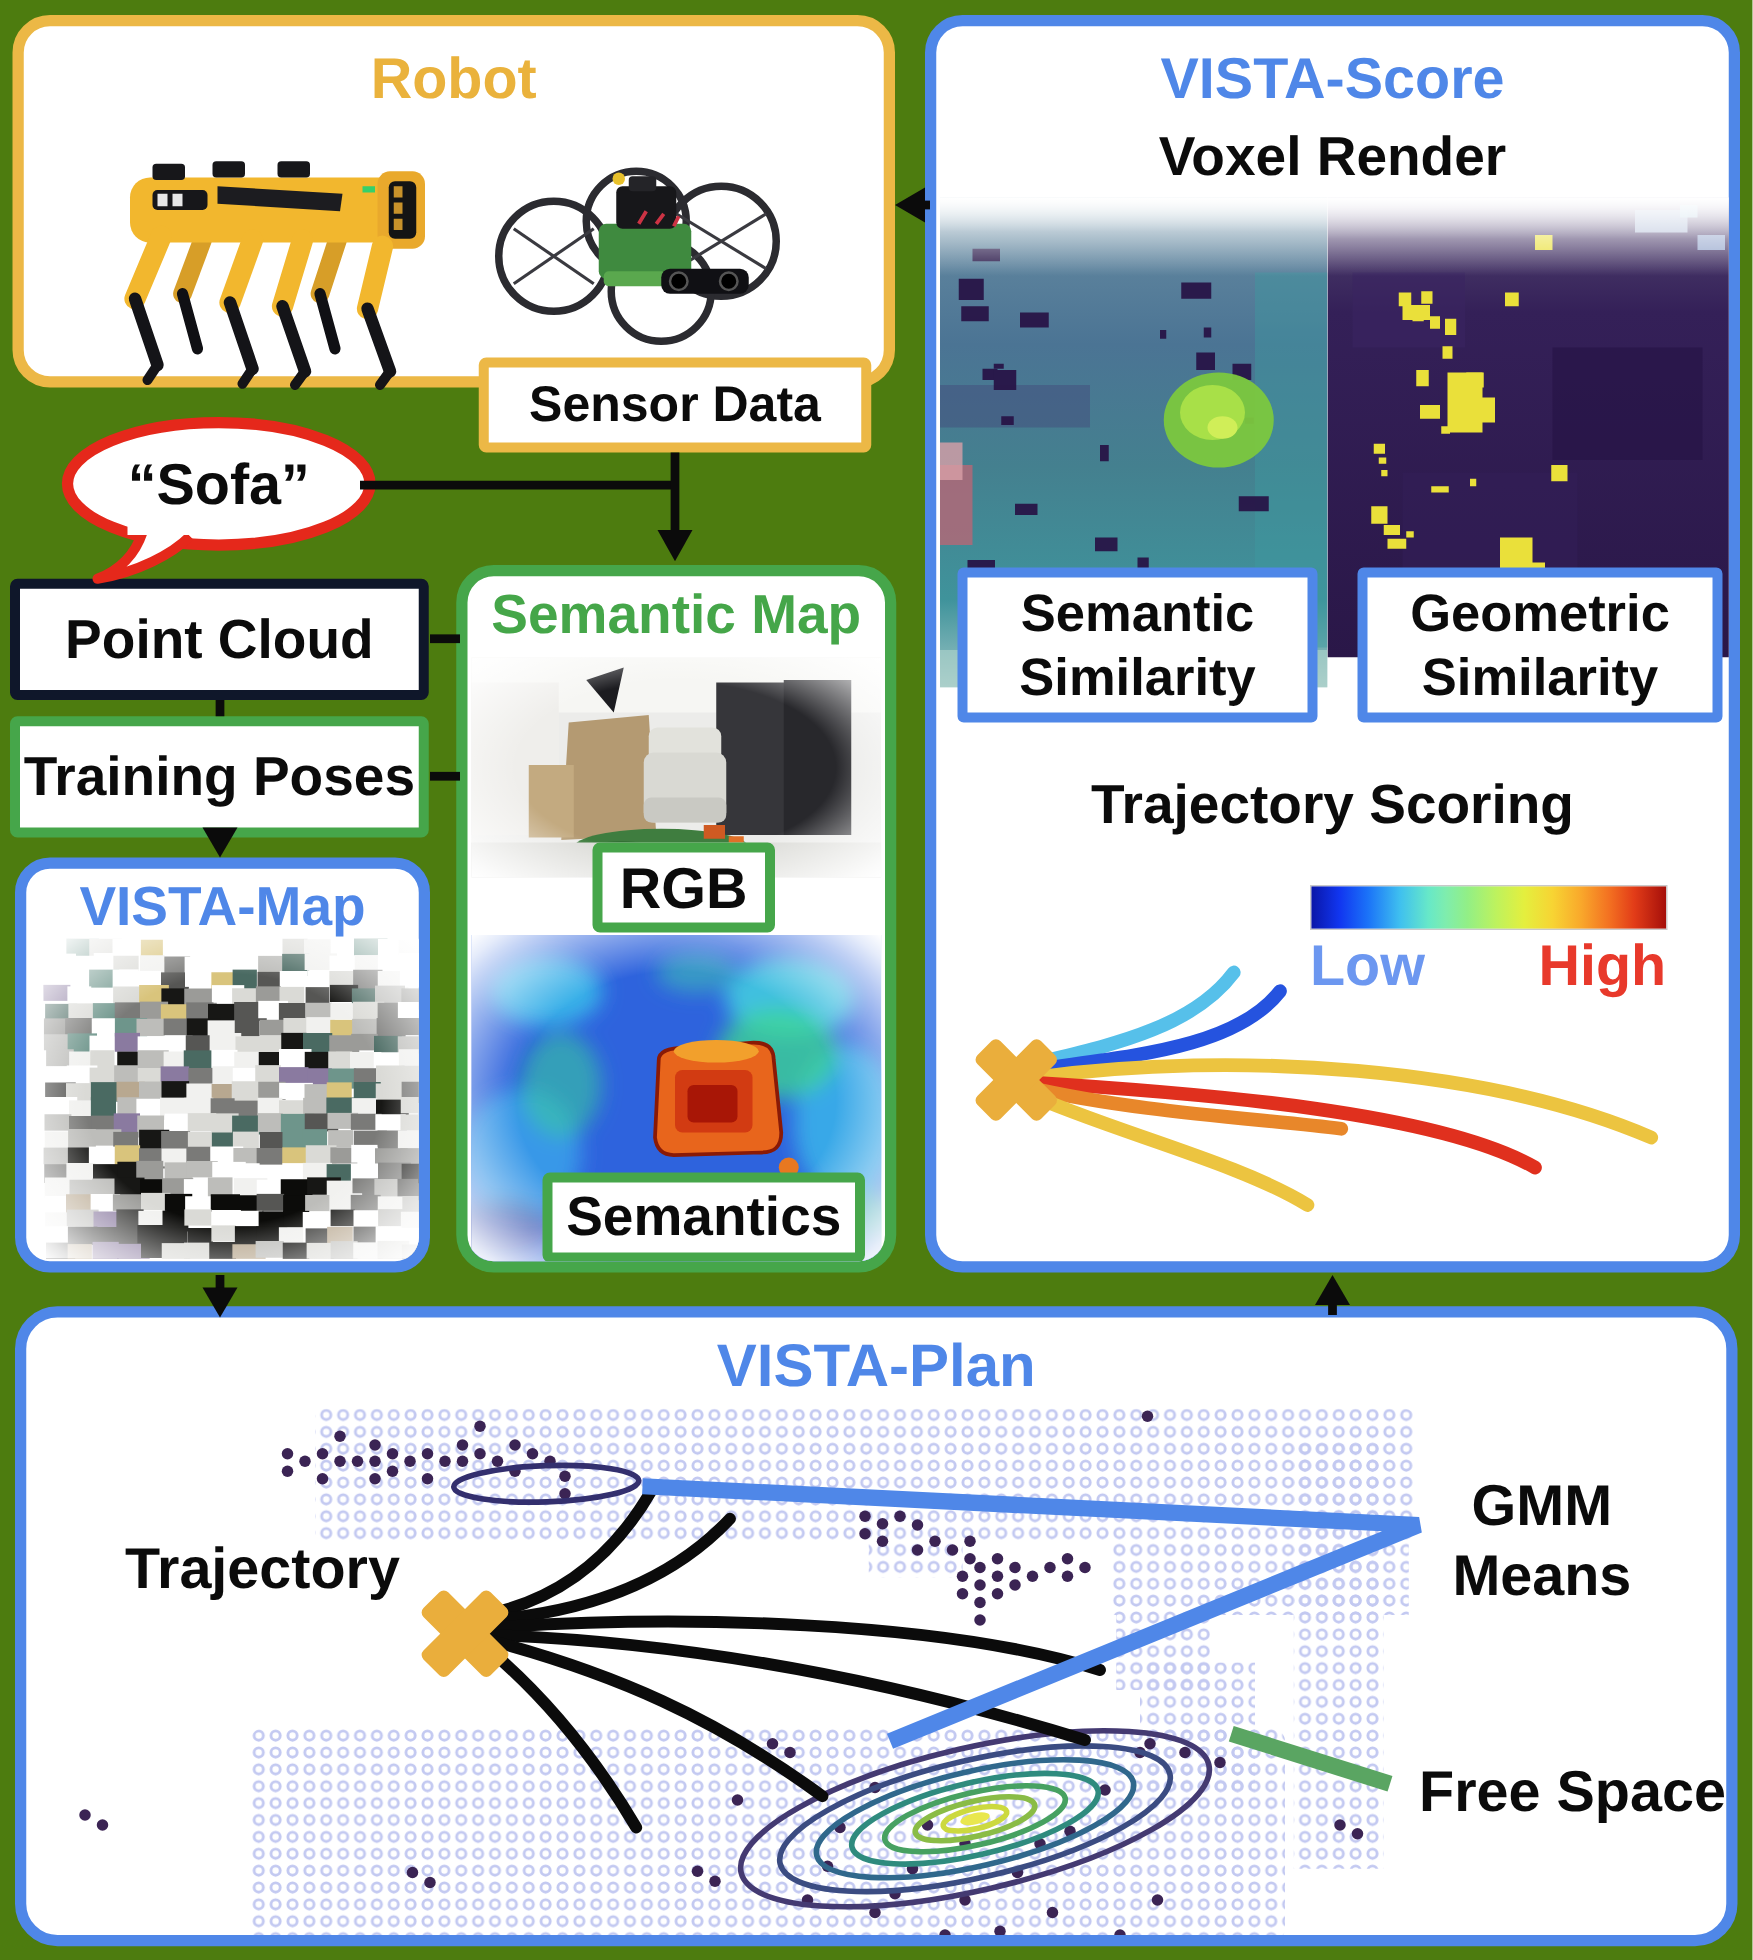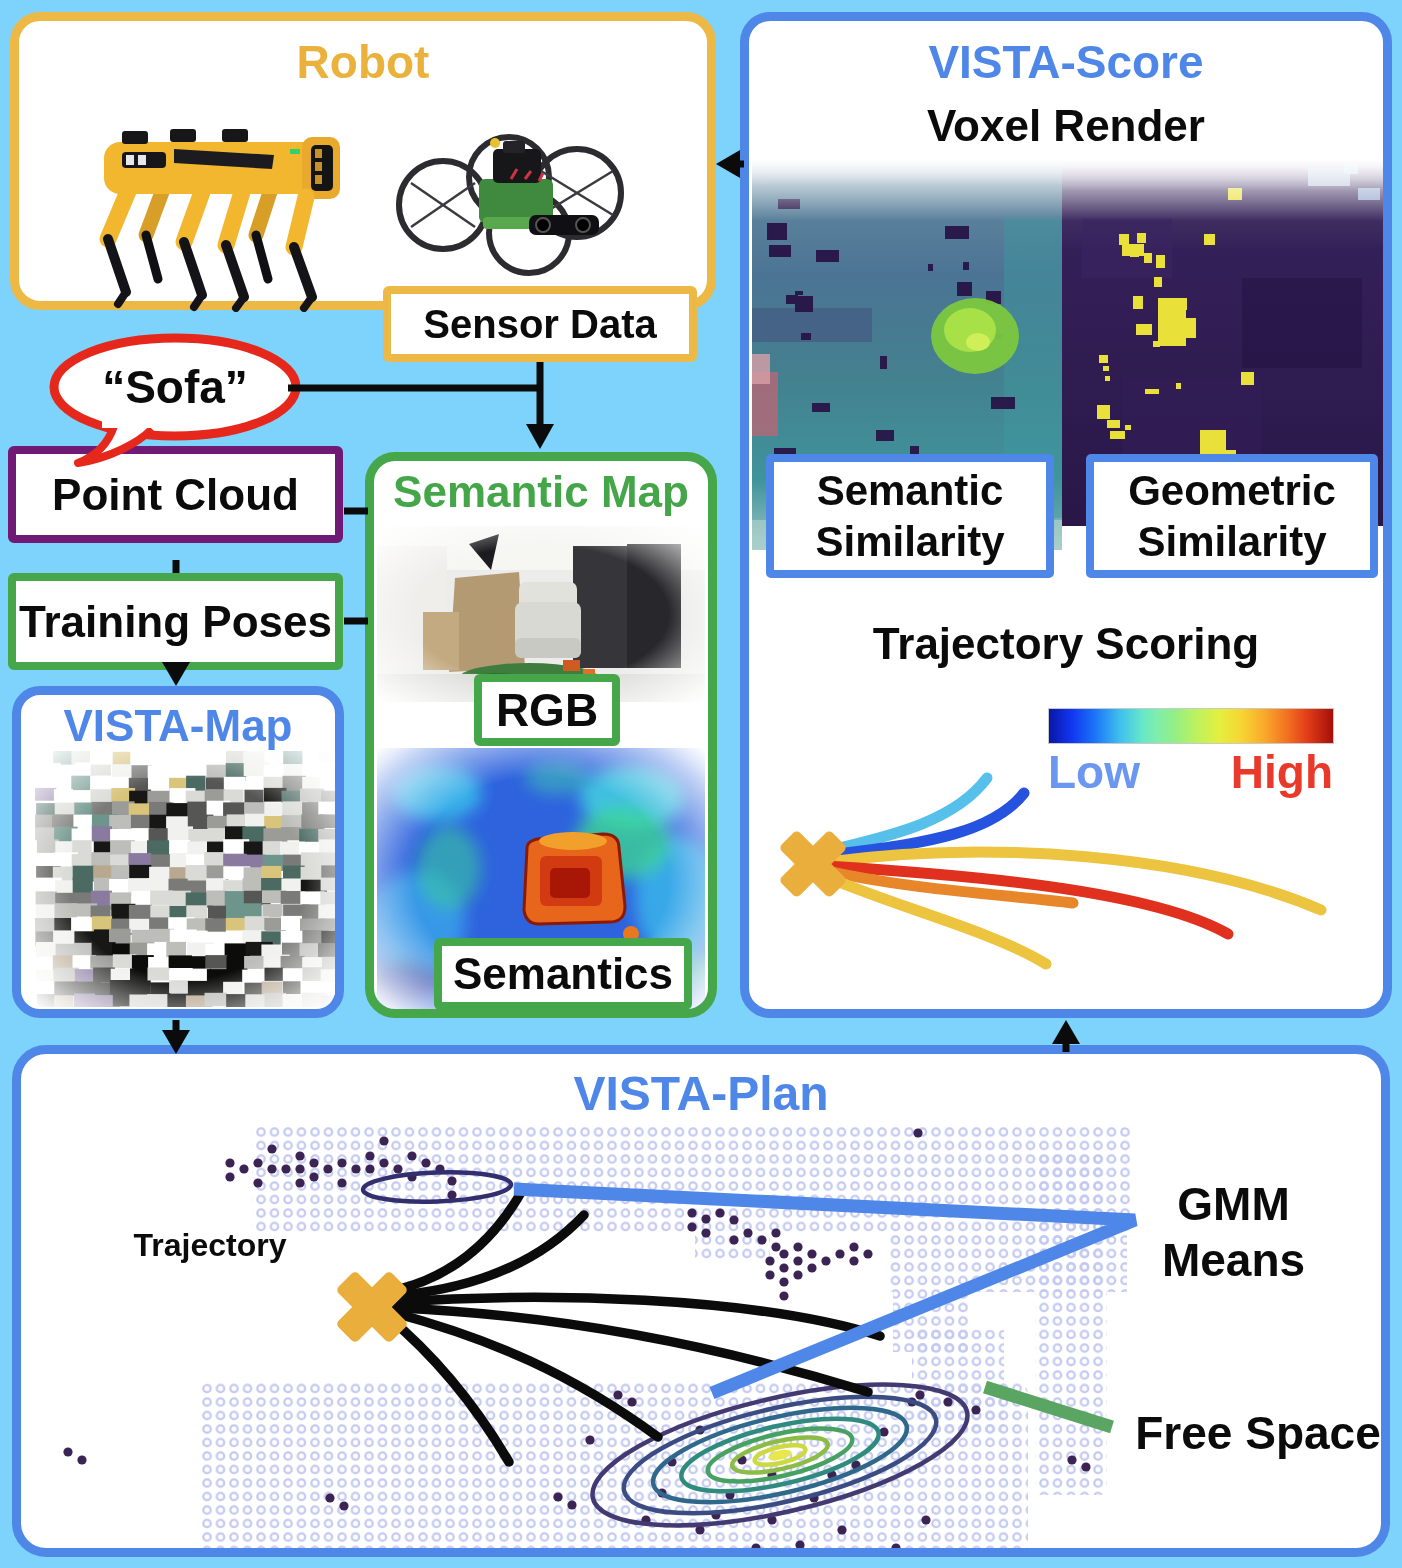--- a/index.html
+++ b/index.html
@@ -1,16 +1,16 @@
 <!DOCTYPE html>
 <html><head>
 <meta charset="utf-8">
 <style>
   html,body{margin:0;padding:0;background:#fff;}
-  .canvas{position:relative;width:1402px;height:1568px;background:#7dd3fc;overflow:hidden;
+  .canvas{position:relative;width:1402px;height:1568px;background:#4d7c0f;overflow:hidden;
           font-family:"Liberation Sans",sans-serif;color:#0b0b0b;}
   .abs{position:absolute;box-sizing:border-box;}
   .panel{position:absolute;box-sizing:border-box;background:#fff;}
   .label-box{position:absolute;box-sizing:border-box;background:#fff;display:flex;
              align-items:center;justify-content:center;text-align:center;font-weight:bold;}
   .ttl{position:absolute;left:0;right:0;text-align:center;font-weight:bold;}
   .yellow-b{border:9px solid #ECB846;border-radius:30px;}
   .overlaysvg{position:absolute;left:0;top:0;pointer-events:none;}
   .vignette{position:absolute;pointer-events:none;}
   .fade-radial{background:radial-gradient(ellipse at 50% 50%, rgba(255,255,255,0) 55%, rgba(255,255,255,.88) 93%, #fff 100%);}
@@ -97,21 +97,21 @@
     <span>Sensor Data</span>
   </div>
 
   <svg class="abs" style="left:42px;top:330px;z-index:6;" width="270" height="152" viewBox="0 0 270 152">
     <ellipse cx="133" cy="57" rx="121" ry="49" fill="#fff" stroke="#E5281B" stroke-width="9"></ellipse>
     <path d="M72 96 C66 114, 54 126, 36 133 C68 128, 96 113, 110 99" fill="#fff" stroke="#E5281B" stroke-width="8" stroke-linejoin="round"></path>
     <rect x="60" y="84" width="100" height="14" fill="#fff"></rect>
     <text x="133" y="73" text-anchor="middle" font-size="46" font-weight="bold" fill="#0b0b0b">“Sofa”</text>
   </svg>
 
-  <div class="label-box" style="left:8px;top:446px;width:335px;height:97px;border:8px solid #701a75;border-radius:6px;font-size:44px;">
+  <div class="label-box" style="left:8px;top:463px;width:335px;height:97px;border:8px solid #0f172a;border-radius:6px;font-size:44px;">
     <span>Point Cloud</span>
   </div>
   <div class="label-box" style="left:8px;top:573px;width:335px;height:97px;border:8px solid #46A64A;border-radius:6px;font-size:44px;">
     <span>Training Poses</span>
   </div>
 
   <div class="panel" style="left:12px;top:686px;width:332px;height:332px;border:9px solid #4F87E8;border-radius:28px;overflow:hidden;padding-left:12px;">
     <div class="ttl" style="top:6px;font-size:44px;color:#4F87E8;">VISTA-Map</div>
     <svg class="abs" style="left:14px;top:56px;" id="map-mosaic" width="304" height="256" viewBox="0 0 304 256">
         <rect x="1.0" y="-0.3" width="20.2" height="16.0" fill="#ffffff"></rect>
@@ -783,21 +783,21 @@
         <rect x="-38" y="-14" width="76" height="28" rx="5"></rect>
         <rect x="-14" y="-38" width="28" height="76" rx="5"></rect>
       </g>
 
       <path d="M 502 144 L 1123 175 L 700 348" fill="none" stroke="#4F87E8" stroke-width="13"></path>
       <path d="M 973 342 L 1100 382" fill="none" stroke="#5AA562" stroke-width="13"></path>
     </svg>
 
     <div class="ttl" style="top:12px;font-size:48px;color:#4F87E8;">VISTA-Plan</div>
 
-    <div class="abs two-line" style="left:39px;top:172px;width:300px;text-align:center;font-size:32px;font-weight:bold;">
+    <div class="abs two-line" style="left:39px;top:172px;width:300px;text-align:center;font-size:46px;font-weight:bold;">
       <div>Trajectory</div>
     </div>
 
     <div class="abs two-line" style="left:1115px;top:122px;width:195px;text-align:center;font-size:46px;font-weight:bold;">
       <div>GMM</div>
       <div>Means</div>
     </div>
 
     <div class="abs" style="left:1097px;top:352px;width:280px;text-align:center;font-size:46px;font-weight:bold;">Free Space</div>
   </div>

